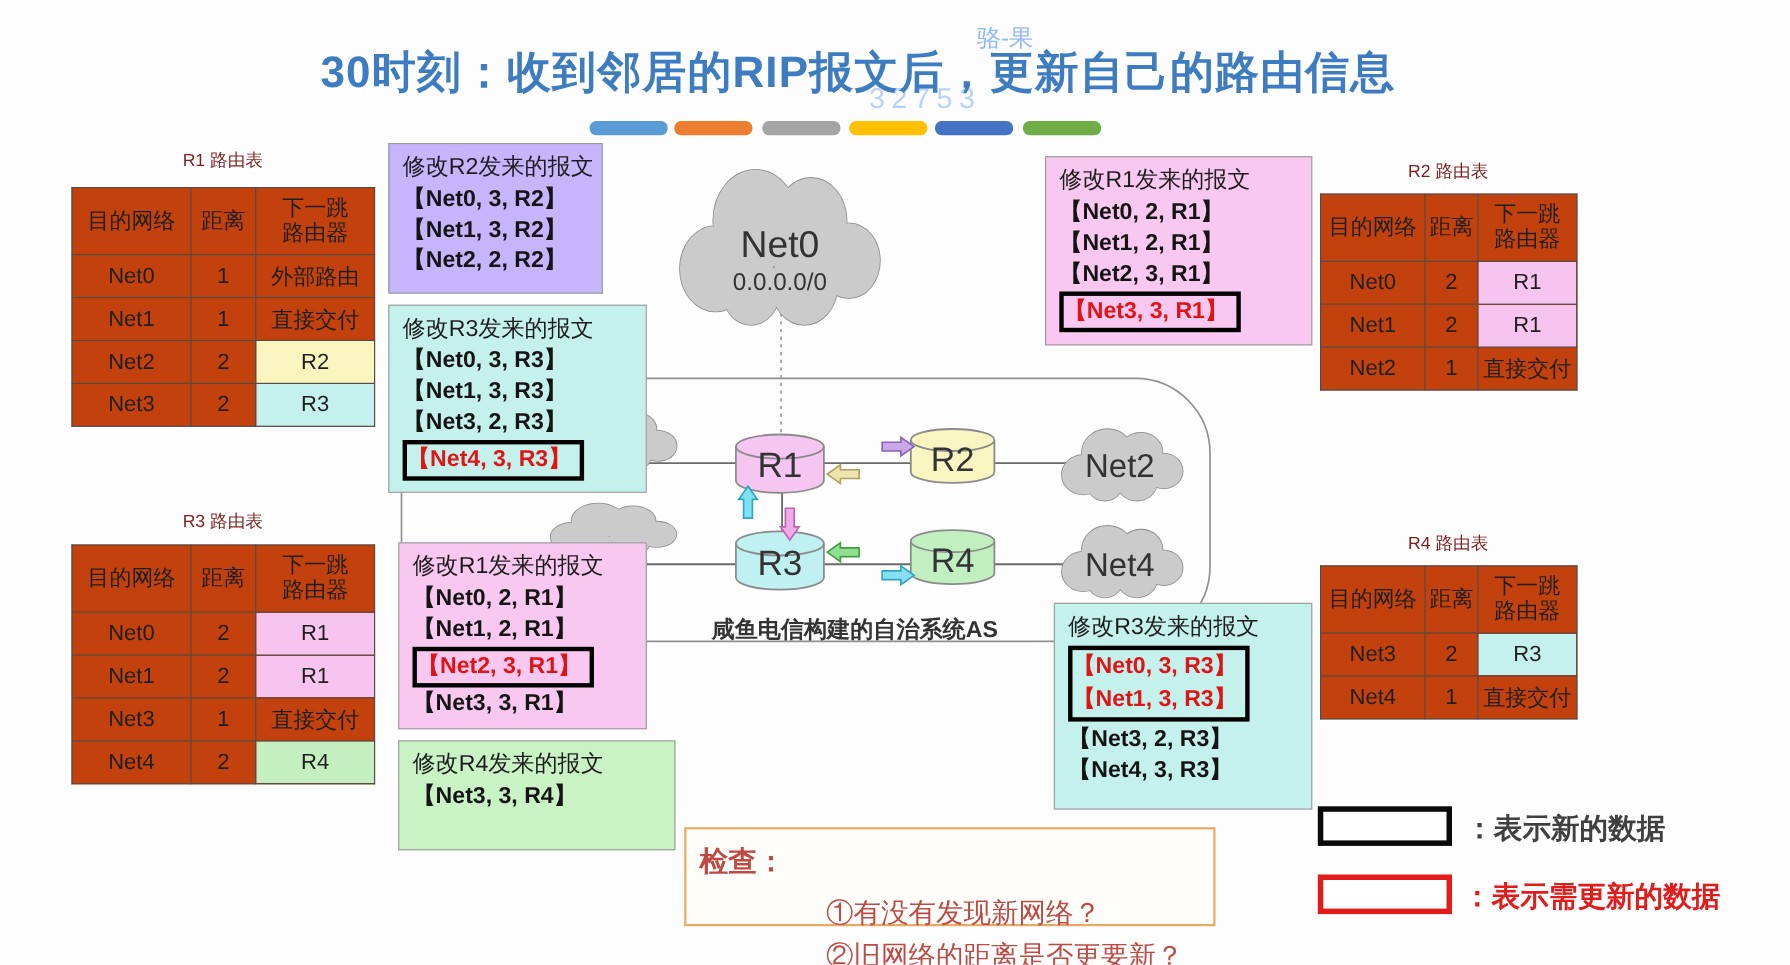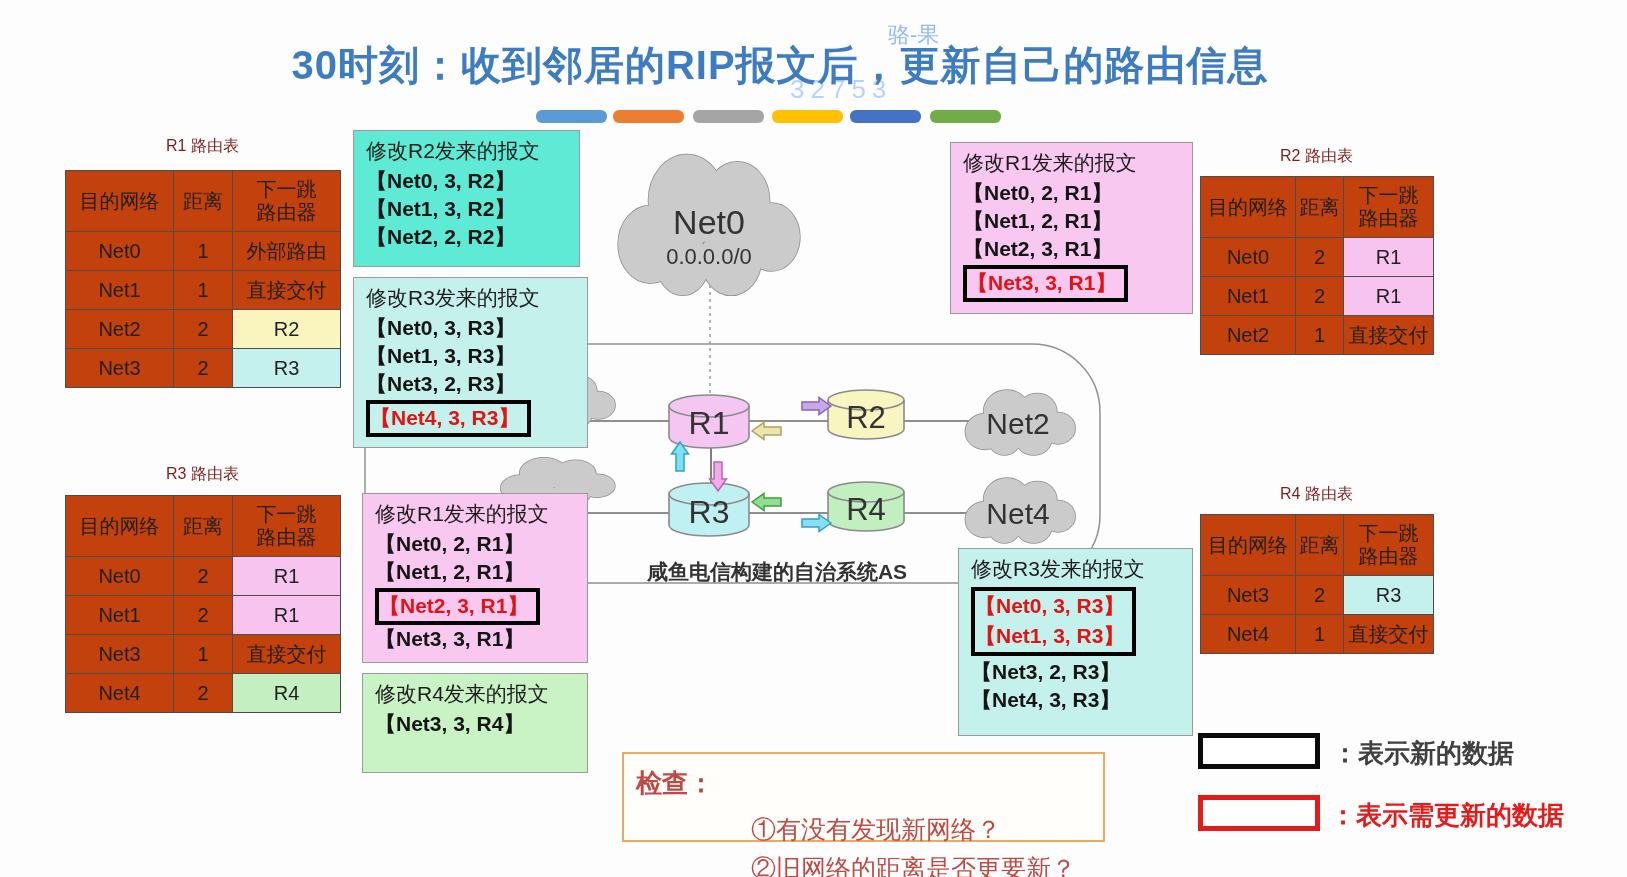--- a/index.html
+++ b/index.html
@@ -289,21 +289,21 @@
         <td style="background: rgb(196, 240, 238);">R3</td>
   </tr>
   <tr class="dr">
     <td>Net4</td>
         <td>1</td>
         <td>直接交付</td>
   </tr>
 </tbody>
   </table>
 
-<div class="msgbox" style="left: 353px; top: 130px; width: 227px; height: 137px; background: #5eead4;">
+<div class="msgbox" style="left: 353px; top: 130px; width: 195px; height: 137px; background: #c4b5fd;">
   <div class="mt">修改R2发来的报文</div>
   <div class="ml">【Net0, 3, R2】</div>
   <div class="ml">【Net1, 3, R2】</div>
   <div class="ml">【Net2, 2, R2】</div>
 </div>
 
 <div class="msgbox" style="left: 353px; top: 277px; width: 235px; height: 171px; background: rgb(197, 241, 237);">
   <div class="mt">修改R3发来的报文</div>
   <div class="ml">【Net0, 3, R3】</div>
   <div class="ml">【Net1, 3, R3】</div>
@@ -320,21 +320,21 @@
 </div>
 
 <div class="msgbox" style="left: 362px; top: 493px; width: 226px; height: 170px; background: rgb(248, 200, 240);">
   <div class="mt">修改R1发来的报文</div>
   <div class="ml">【Net0, 2, R1】</div>
   <div class="ml">【Net1, 2, R1】</div>
   <div class="ml red boxed">【Net2, 3, R1】</div>
   <div class="ml">【Net3, 3, R1】</div>
 </div>
 
-<div class="msgbox" style="left: 362px; top: 673px; width: 226px; height: 100px; background: rgb(201, 242, 197);">
+<div class="msgbox" style="left: 362px; top: 673px; width: 252px; height: 100px; background: rgb(201, 242, 197);">
   <div class="mt">修改R4发来的报文</div>
   <div class="ml">【Net3, 3, R4】</div>
 </div>
 
 <div class="msgbox" style="left: 958px; top: 548px; width: 235px; height: 188px; background: rgb(197, 241, 237);">
   <div class="mt">修改R3发来的报文</div>
   <div class="update-box">
     <div class="ml red">【Net0, 3, R3】</div>
     <div class="ml red">【Net1, 3, R3】</div>
   </div>

